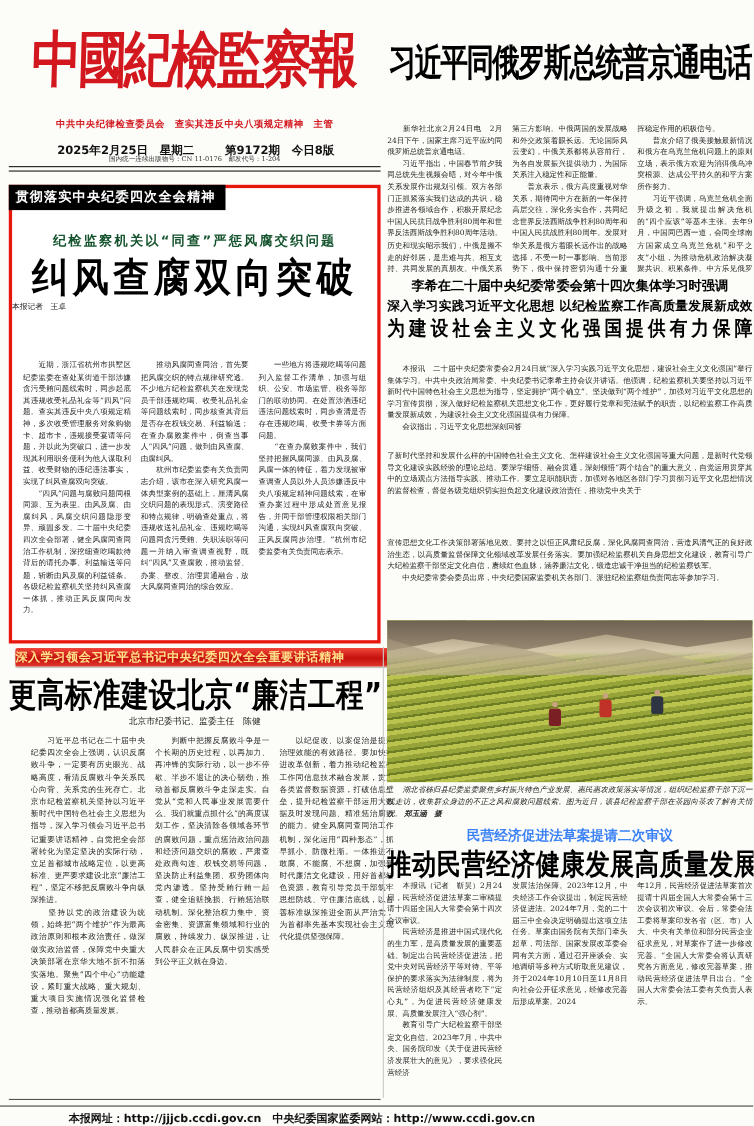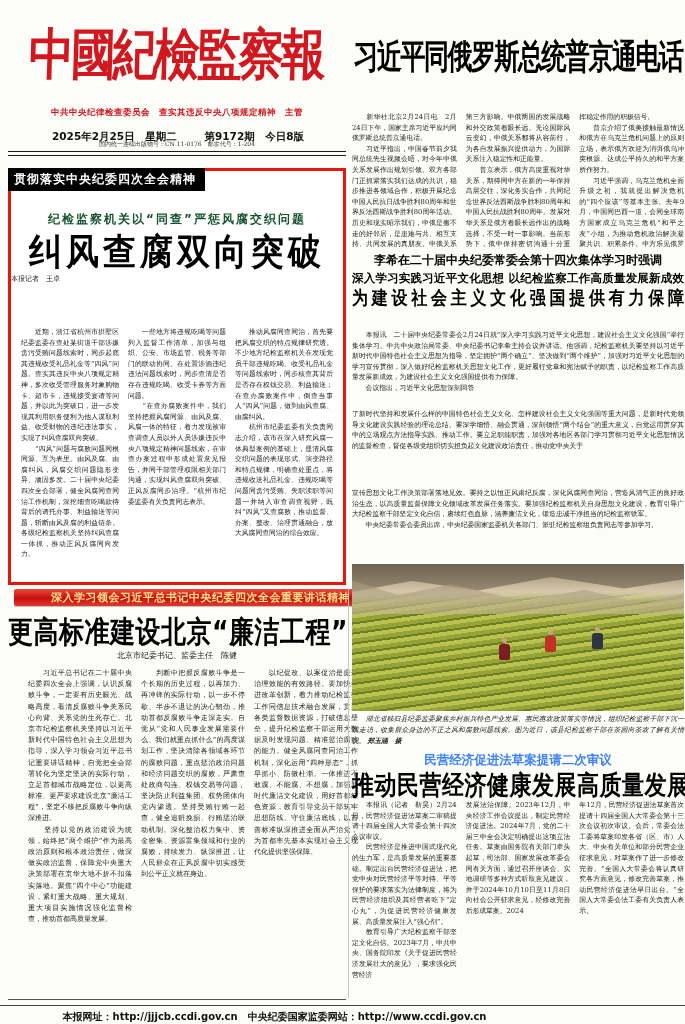--- a/index.html
+++ b/index.html
@@ -50,21 +50,21 @@
     font-size:12px;font-weight:600;letter-spacing:2px;color:#14532d;}
   .feature-headline{position:absolute;left:0;top:57px;width:100%;text-align:center;
     font-size:33px;font-weight:900;letter-spacing:4px;color:#000;
     transform:scaleY(1.1);transform-origin:top center;white-space:nowrap;}
   .feature-byline{position:absolute;left:0;top:103px;width:100%;text-align:left;
     font-size:7px;color:#222;font-family:"DejaVu Serif",serif;}
   .feature-body{position:absolute;left:10px;top:118px;width:312px;height:285px;margin-top:38px;}
   
   .bj-banner{left:14px;top:589px;width:373px;height:17px;line-height:17px;
     background:linear-gradient(180deg,#f0473a,#c5100e 55%,#e0392e);
-    color:#ffe189;font-size:11px;font-weight:800;text-align:center;letter-spacing:0.5px;
+    color:#ffe189;font-size:11px;font-weight:800;text-align:left;letter-spacing:0.5px;
     border-radius:2px;box-shadow:0 1px 1px rgba(0,0,0,0.25);}
   .bj-headline{left:8px;top:612px;width:338px;text-align:center;white-space:nowrap;
     font-size:25px;font-weight:900;letter-spacing:0.5px;color:#000;
     transform:scaleY(1.2);transform-origin:top center;}
   .bj-byline{left:8px;top:650px;width:338px;text-align:center;font-size:8px;color:#222;
     font-family:"DejaVu Serif",serif;}
   .bj-body{left:28px;top:668px;width:330px;height:330px;}
   .bj-body .bodycol{font-size:7px;line-height:1.6;}
   
   .photo{left:352px;top:564px;width:332px;height:147px;overflow:hidden;
@@ -137,24 +137,24 @@
 </div>
 
 <div class="abs feature-box">
   <div class="feature-tag">贯彻落实中央纪委四次全会精神</div>
   <div class="feature-kicker">纪检监察机关以“同查”严惩风腐交织问题</div>
   <div class="feature-headline">纠风查腐双向突破</div>
   <div class="feature-byline">本报记者　王卓</div>
   <div class="feature-body bodycols">
     <div class="bodycol">　　近期，浙江省杭州市拱墅区纪委监委在查处某街道干部涉嫌贪污受贿问题线索时，同步起底其违规收受礼品礼金等“四风”问题。查实其违反中央八项规定精神，多次收受管理服务对象购物卡、超市卡，违规接受宴请等问题，并以此为突破口，进一步发现其利用职务便利为他人谋取利益、收受财物的违纪违法事实，实现了纠风查腐双向突破。
 　　“四风”问题与腐败问题同根同源、互为表里。由风及腐、由腐纠风，风腐交织问题隐形变异、顽固多发。二十届中央纪委四次全会部署，健全风腐同查同治工作机制，深挖细查吃喝款待背后的请托办事、利益输送等问题，斩断由风及腐的利益链条。各级纪检监察机关坚持纠风查腐一体抓，推动正风反腐同向发力。</div>
+    <div class="bodycol">　　推动风腐同查同治，首先要把风腐交织的特点规律研究透。不少地方纪检监察机关在发现党员干部违规吃喝、收受礼品礼金等问题线索时，同步核查其背后是否存在权钱交易、利益输送；在查办腐败案件中，倒查当事人“四风”问题，做到由风查腐、由腐纠风。
+　　杭州市纪委监委有关负责同志介绍，该市在深入研究风腐一体典型案例的基础上，厘清风腐交织问题的表现形式、演变路径和特点规律，明确查处重点，将违规收送礼品礼金、违规吃喝等问题同贪污受贿、失职渎职等问题一并纳入审查调查视野，既纠“四风”又查腐败，推动监督、办案、整改、治理贯通融合，放大风腐同查同治的综合效应。</div>
     <div class="bodycol">　　一些地方将违规吃喝等问题列入监督工作清单，加强与组织、公安、市场监管、税务等部门的联动协同。在处置涉酒违纪违法问题线索时，同步查清是否存在违规吃喝、收受卡券等方面问题。
 　　“在查办腐败案件中，我们坚持把握风腐同源、由风及腐、风腐一体的特征，着力发现被审查调查人员以外人员涉嫌违反中央八项规定精神问题线索，在审查办案过程中形成处置意见报告，并同干部管理权限相关部门沟通，实现纠风查腐双向突破、正风反腐同步治理。”杭州市纪委监委有关负责同志表示。</div>
-    <div class="bodycol">　　推动风腐同查同治，首先要把风腐交织的特点规律研究透。不少地方纪检监察机关在发现党员干部违规吃喝、收受礼品礼金等问题线索时，同步核查其背后是否存在权钱交易、利益输送；在查办腐败案件中，倒查当事人“四风”问题，做到由风查腐、由腐纠风。
-　　杭州市纪委监委有关负责同志介绍，该市在深入研究风腐一体典型案例的基础上，厘清风腐交织问题的表现形式、演变路径和特点规律，明确查处重点，将违规收送礼品礼金、违规吃喝等问题同贪污受贿、失职渎职等问题一并纳入审查调查视野，既纠“四风”又查腐败，推动监督、办案、整改、治理贯通融合，放大风腐同查同治的综合效应。</div>
   </div>
 </div>
 
 <div class="abs bj-banner">深入学习领会习近平总书记中央纪委四次全会重要讲话精神</div>
 <div class="abs bj-headline">更高标准建设北京“廉洁工程”</div>
 <div class="abs bj-byline">北京市纪委书记、监委主任　陈健</div>
 <div class="abs bj-body bodycols">
   <div class="bodycol">　　习近平总书记在二十届中央纪委四次全会上强调，认识反腐败斗争，一定要有历史眼光、战略高度，看清反腐败斗争关系民心向背、关系党的生死存亡。北京市纪检监察机关坚持以习近平新时代中国特色社会主义思想为指导，深入学习领会习近平总书记重要讲话精神，自觉把全会部署转化为坚定坚决的实际行动，立足首都城市战略定位，以更高标准、更严要求建设北京“廉洁工程”，坚定不移把反腐败斗争向纵深推进。
 　　坚持以党的政治建设为统领，始终把“两个维护”作为最高政治原则和根本政治责任，做深做实政治监督，保障党中央重大决策部署在京华大地不折不扣落实落地。聚焦“四个中心”功能建设，紧盯重大战略、重大规划、重大项目实施情况强化监督检查，推动首都高质量发展。</div>
   <div class="bodycol">　　判断中把握反腐败斗争是一个长期的历史过程，以再加力、再冲锋的实际行动，以一步不停歇、半步不退让的决心韧劲，推动首都反腐败斗争走深走实。自觉从“党和人民事业发展需要什么、我们就重点抓什么”的高度谋划工作，坚决清除各领域各环节的腐败问题，重点惩治政治问题和经济问题交织的腐败，严肃查处政商勾连、权钱交易等问题，坚决防止利益集团、权势团体向党内渗透。坚持受贿行贿一起查，健全追赃挽损、行贿惩治联动机制。深化整治权力集中、资金密集、资源富集领域和行业的腐败，持续发力、纵深推进，让人民群众在正风反腐中切实感受到公平正义就在身边。</div>

